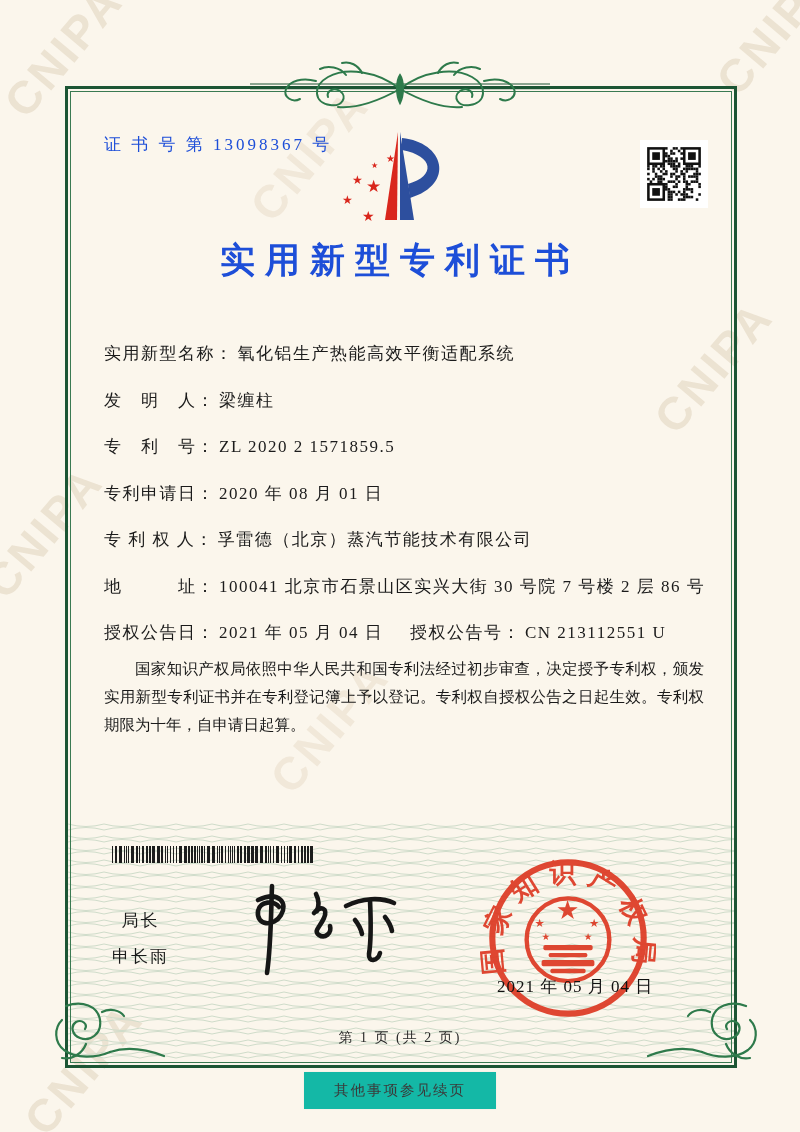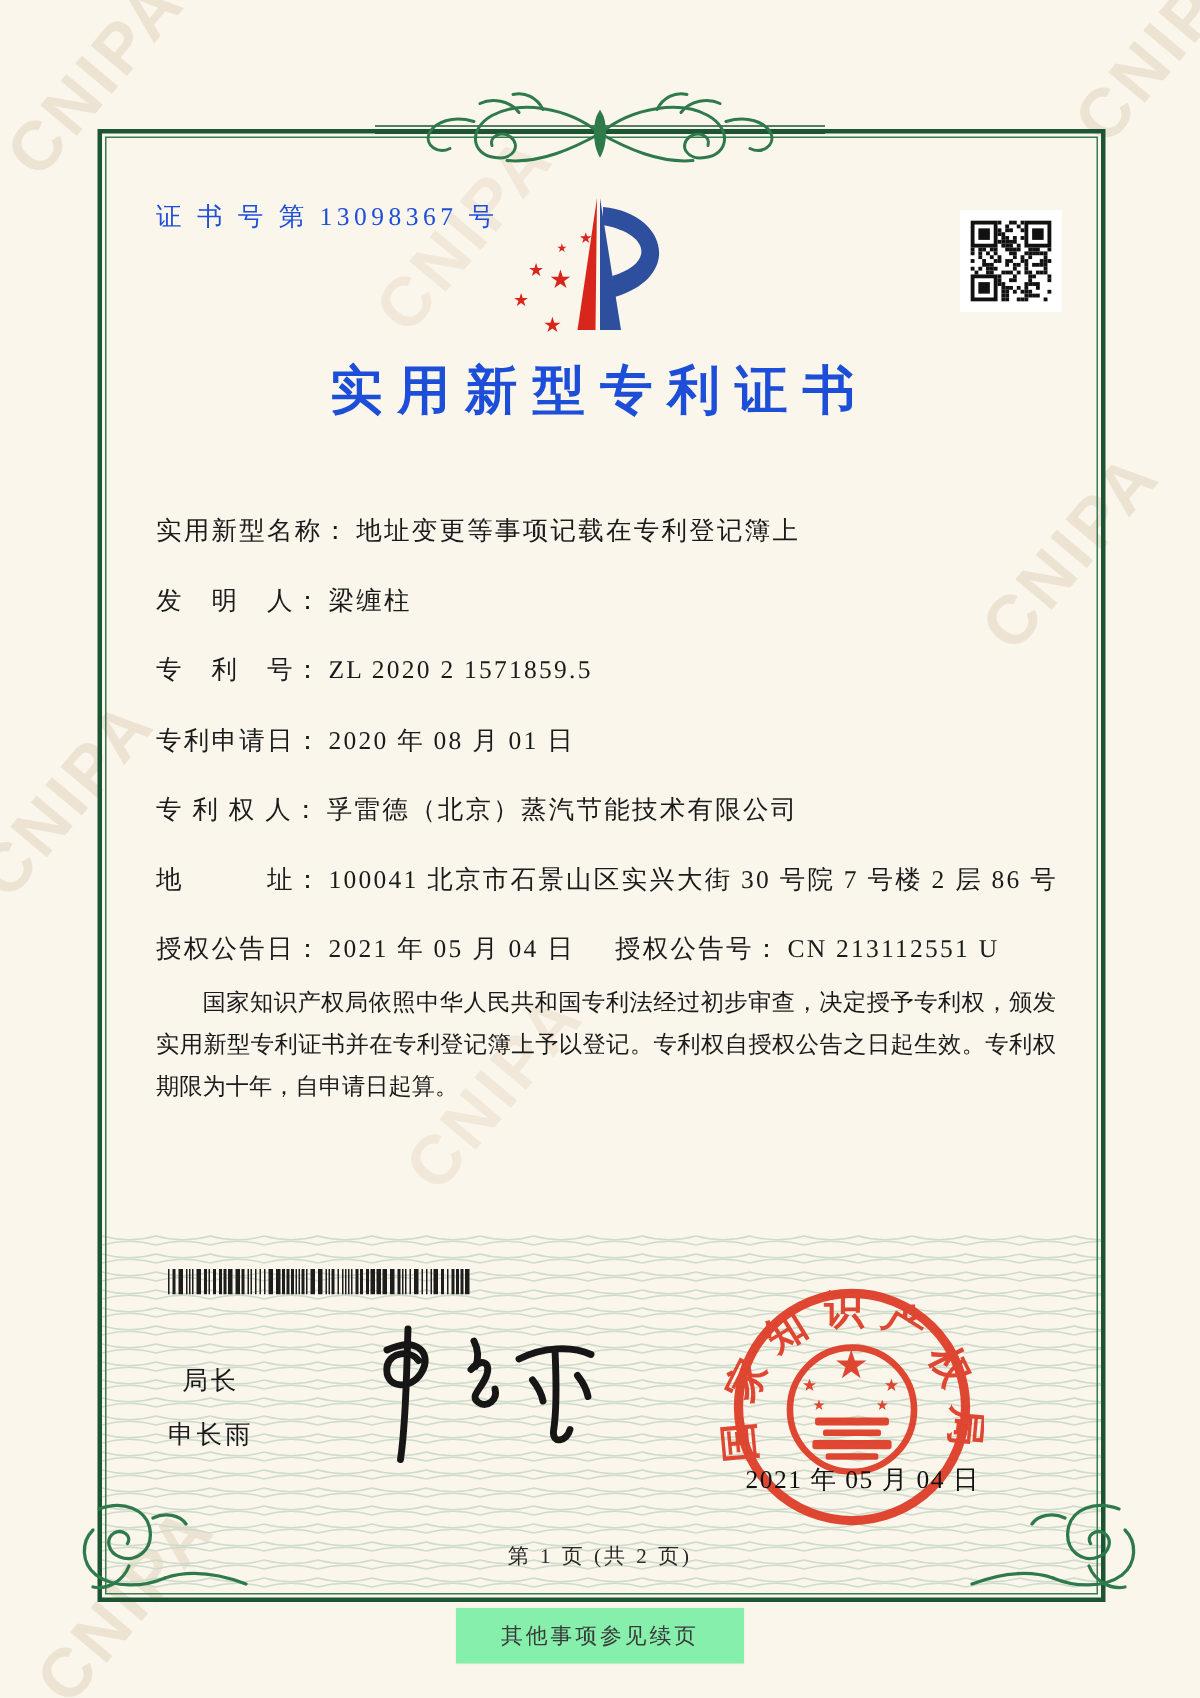--- a/index.html
+++ b/index.html
@@ -60,21 +60,21 @@
 
   .seal{position:absolute;left:480px;top:850px;width:176px;height:176px;z-index:4;
         opacity:.93;}
   .seal-date{position:absolute;left:497px;top:975px;z-index:5;font-size:17px;
              letter-spacing:1px;color:#111;}
 
   .page-info{position:absolute;left:0;top:1029px;width:100%;text-align:center;z-index:3;
              font-size:14px;letter-spacing:2px;color:#2a2a2a;}
 
   .cont-box{position:absolute;left:50%;top:1072px;transform:translateX(-50%);z-index:3;
-            background:#86efac;padding:9px 30px;font-size:14.5px;letter-spacing:2px;
+            background:#14b8a6;padding:9px 30px;font-size:14.5px;letter-spacing:2px;
             color:#3a3a3a;box-shadow:0 0 2px rgba(0,0,0,.05);}
 </style>
 </head>
 <body>
 
 <div id="page">
 
   <div class="wm wm1">CNIPA</div>
   <div class="wm wm2">CNIPA</div>
   <div class="wm wm3">CNIPA</div>
@@ -331,21 +331,21 @@
       <rect x="17" y="3" width="5" height="5" fill="#fff"></rect>
       <rect x="18" y="4" width="3" height="3" fill="#111"></rect>
       <rect x="2" y="16" width="7" height="7" fill="#111"></rect>
       <rect x="3" y="17" width="5" height="5" fill="#fff"></rect>
       <rect x="4" y="18" width="3" height="3" fill="#111"></rect>
     </svg>
 
   <div class="title">实用新型专利证书</div>
 
   <div class="field-row fr0">
-    <span class="lbl">实用新型名称：</span><span>地址变更等事项记载在专利登记簿上</span>
+    <span class="lbl">实用新型名称：</span><span>氧化铝生产热能高效平衡适配系统</span>
   </div>
   <div class="field-row fr1">
     <span class="lbl">发　明　人：</span><span>梁缠柱</span>
   </div>
   <div class="field-row fr2">
     <span class="lbl">专　利　号：</span><span>ZL 2020 2 1571859.5</span>
   </div>
   <div class="field-row fr3">
     <span class="lbl">专利申请日：</span><span>2020 年 08 月 01 日</span>
   </div>

